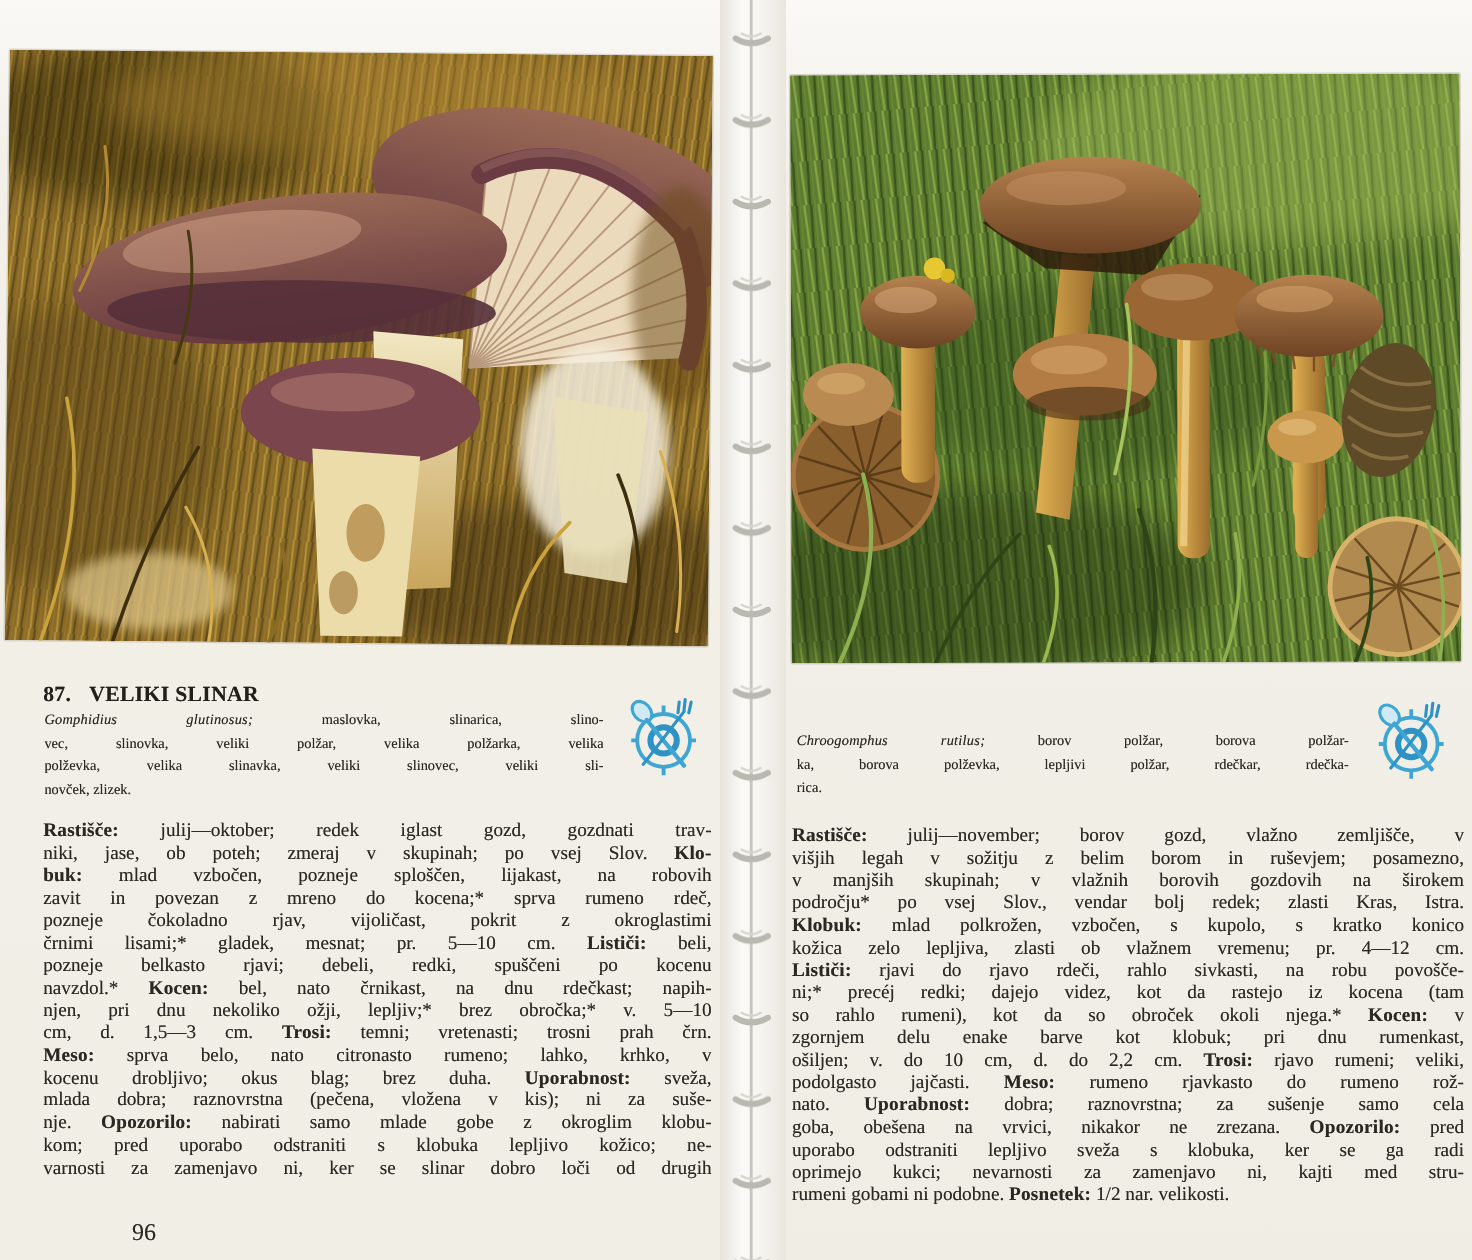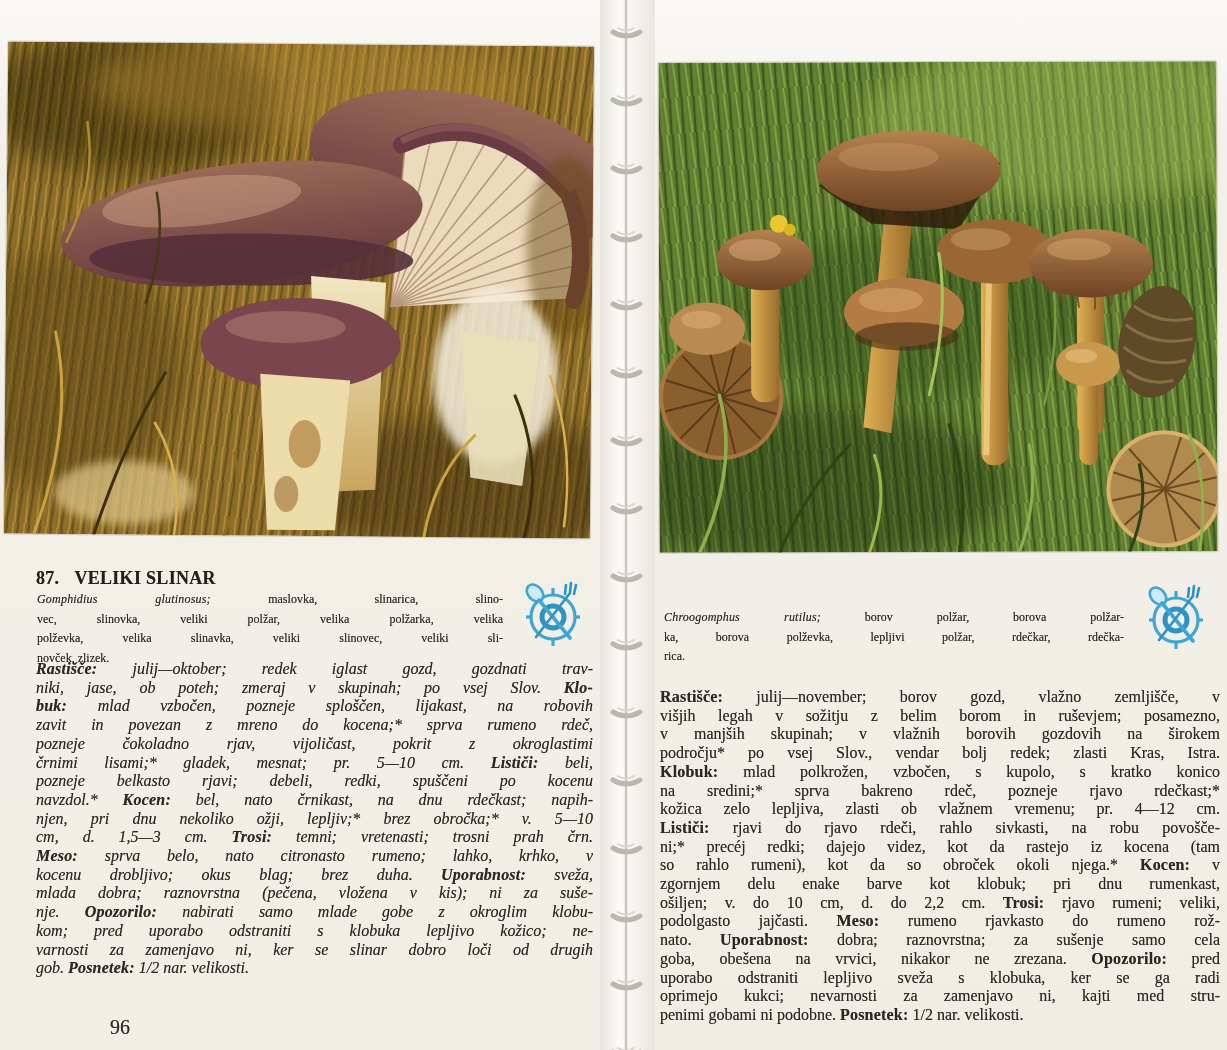--- a/index.html
+++ b/index.html
@@ -143,38 +143,37 @@
         <line x1="19" y1="20" x2="50" y2="58" stroke="#3fa6d4" stroke-width="3.6" stroke-linecap="round"></line>
         <g stroke="#2d93c6" stroke-width="2.6" stroke-linecap="round">
           <line x1="46" y1="5" x2="45" y2="14"></line>
             <line x1="51" y1="3" x2="50" y2="12"></line>
             <line x1="56" y1="5" x2="54" y2="14"></line>
           <line x1="50" y1="13" x2="16" y2="57"></line>
         </g>
       </svg>
     </div>
 
-    <div class="bodytext txtsoft" style="left:36px;top:660px;width:557px;font-style:italic;">
+    <div class="bodytext txtsoft" style="left:36px;top:684px;width:557px;">
         <div class="tline"><b>Rastišče:</b><span> julij—oktober; redek iglast gozd, gozdnati trav-</span></div>
         <div class="tline"><span>niki, jase, ob poteh; zmeraj v skupinah; po vsej Slov. </span><b>Klo-</b></div>
         <div class="tline"><b>buk:</b><span> mlad vzbočen, pozneje sploščen, lijakast, na robovih</span></div>
         <div class="tline"><span>zavit in povezan z mreno do kocena;* sprva rumeno rdeč,</span></div>
         <div class="tline"><span>pozneje čokoladno rjav, vijoličast, pokrit z okroglastimi</span></div>
         <div class="tline"><span>črnimi lisami;* gladek, mesnat; pr. 5—10 cm. </span><b>Lističi:</b><span> beli,</span></div>
         <div class="tline"><span>pozneje belkasto rjavi; debeli, redki, spuščeni po kocenu</span></div>
         <div class="tline"><span>navzdol.* </span><b>Kocen:</b><span> bel, nato črnikast, na dnu rdečkast; napih-</span></div>
         <div class="tline"><span>njen, pri dnu nekoliko ožji, lepljiv;* brez obročka;* v. 5—10</span></div>
         <div class="tline"><span>cm, d. 1,5—3 cm. </span><b>Trosi:</b><span> temni; vretenasti; trosni prah črn.</span></div>
         <div class="tline"><b>Meso:</b><span> sprva belo, nato citronasto rumeno; lahko, krhko, v</span></div>
         <div class="tline"><span>kocenu drobljivo; okus blag; brez duha. </span><b>Uporabnost:</b><span> sveža,</span></div>
         <div class="tline"><span>mlada dobra; raznovrstna (pečena, vložena v kis); ni za suše-</span></div>
         <div class="tline"><span>nje. </span><b>Opozorilo:</b><span> nabirati samo mlade gobe z okroglim klobu-</span></div>
         <div class="tline"><span>kom; pred uporabo odstraniti s klobuka lepljivo kožico; ne-</span></div>
         <div class="tline"><span>varnosti za zamenjavo ni, ker se slinar dobro loči od drugih</span></div>
-        <div class="tline tline-last"><span>gob. </span><b>Posnetek:</b><span> 1/2 nar. velikosti.</span></div>
       </div>
 
     <div class="pagenum txtsoft" style="left:86px;top:1016px;">96</div>
   </div>
 
   <div class="spine">
     <svg width="55" height="1050" viewBox="0 0 55 1050">
       <defs>
         <pattern id="st" width="55" height="68" patternUnits="userSpaceOnUse">
           <line x1="26" y1="0" x2="26" y2="68" stroke="#c6c5bf" stroke-width="2.4"></line>
@@ -344,29 +343,28 @@
         </g>
       </svg>
     </div>
 
     <div class="bodytext txtsoft" style="left:5px;top:688px;width:560px;">
         <div class="tline"><b>Rastišče:</b><span> julij—november; borov gozd, vlažno zemljišče, v</span></div>
         <div class="tline"><span>višjih legah v sožitju z belim borom in ruševjem; posamezno,</span></div>
         <div class="tline"><span>v manjših skupinah; v vlažnih borovih gozdovih na širokem</span></div>
         <div class="tline"><span>področju* po vsej Slov., vendar bolj redek; zlasti Kras, Istra.</span></div>
         <div class="tline"><b>Klobuk:</b><span> mlad polkrožen, vzbočen, s kupolo, s kratko konico</span></div>
-        <div class="tline"><span>na sredini;* sprva bakreno rdeč, pozneje rjavo rdečkast;*</span></div>
         <div class="tline"><span>kožica zelo lepljiva, zlasti ob vlažnem vremenu; pr. 4—12 cm.</span></div>
         <div class="tline"><b>Lističi:</b><span> rjavi do rjavo rdeči, rahlo sivkasti, na robu povošče-</span></div>
         <div class="tline"><span>ni;* precéj redki; dajejo videz, kot da rastejo iz kocena (tam</span></div>
         <div class="tline"><span>so rahlo rumeni), kot da so obroček okoli njega.* </span><b>Kocen:</b><span> v</span></div>
         <div class="tline"><span>zgornjem delu enake barve kot klobuk; pri dnu rumenkast,</span></div>
         <div class="tline"><span>ošiljen; v. do 10 cm, d. do 2,2 cm. </span><b>Trosi:</b><span> rjavo rumeni; veliki,</span></div>
         <div class="tline"><span>podolgasto jajčasti. </span><b>Meso:</b><span> rumeno rjavkasto do rumeno rož-</span></div>
         <div class="tline"><span>nato. </span><b>Uporabnost:</b><span> dobra; raznovrstna; za sušenje samo cela</span></div>
         <div class="tline"><span>goba, obešena na vrvici, nikakor ne zrezana. </span><b>Opozorilo:</b><span> pred</span></div>
         <div class="tline"><span>uporabo odstraniti lepljivo sveža s klobuka, ker se ga radi</span></div>
         <div class="tline"><span>oprimejo kukci; nevarnosti za zamenjavo ni, kajti med stru-</span></div>
-        <div class="tline tline-last"><span>penimi gobami ni podobne. </span><b>Posnetek:</b><span> 1/2 nar. velikosti.</span></div>
+        <div class="tline tline-last"><span>rumeni gobami ni podobne. </span><b>Posnetek:</b><span> 1/2 nar. velikosti.</span></div>
       </div>
   </div>
 
 </div>
 
 </body></html>

